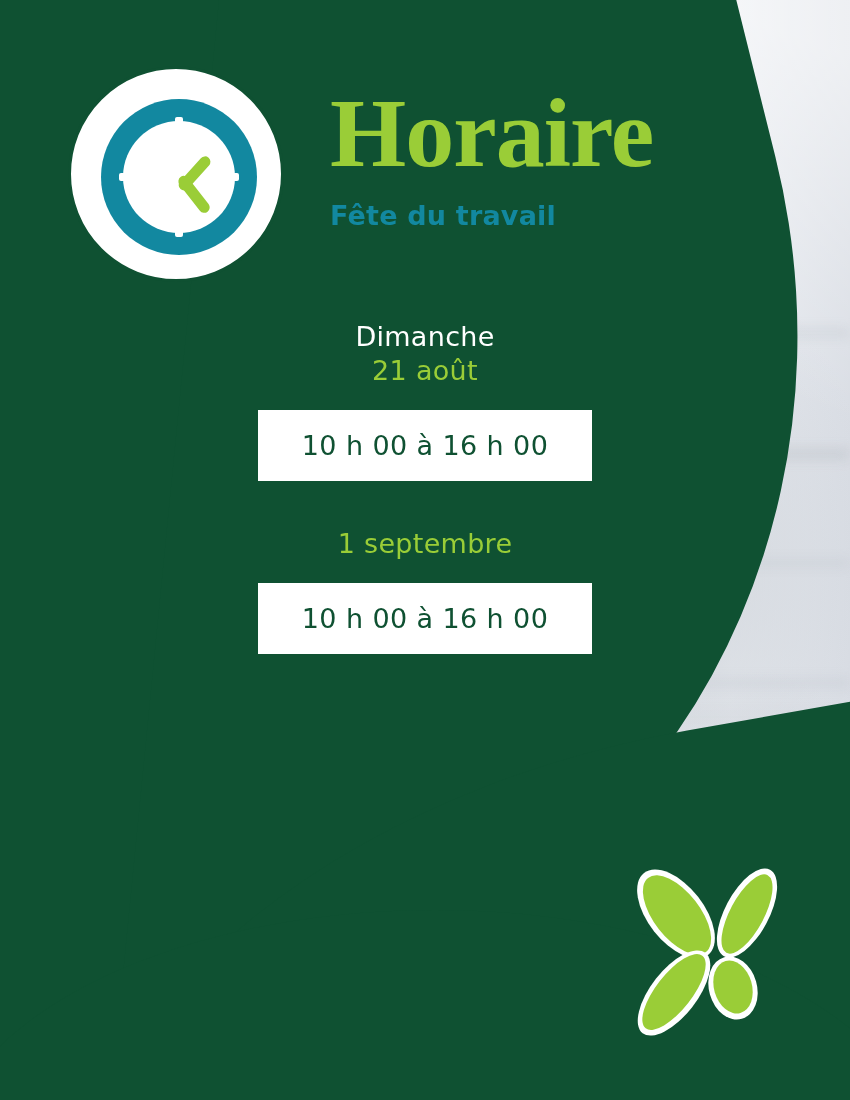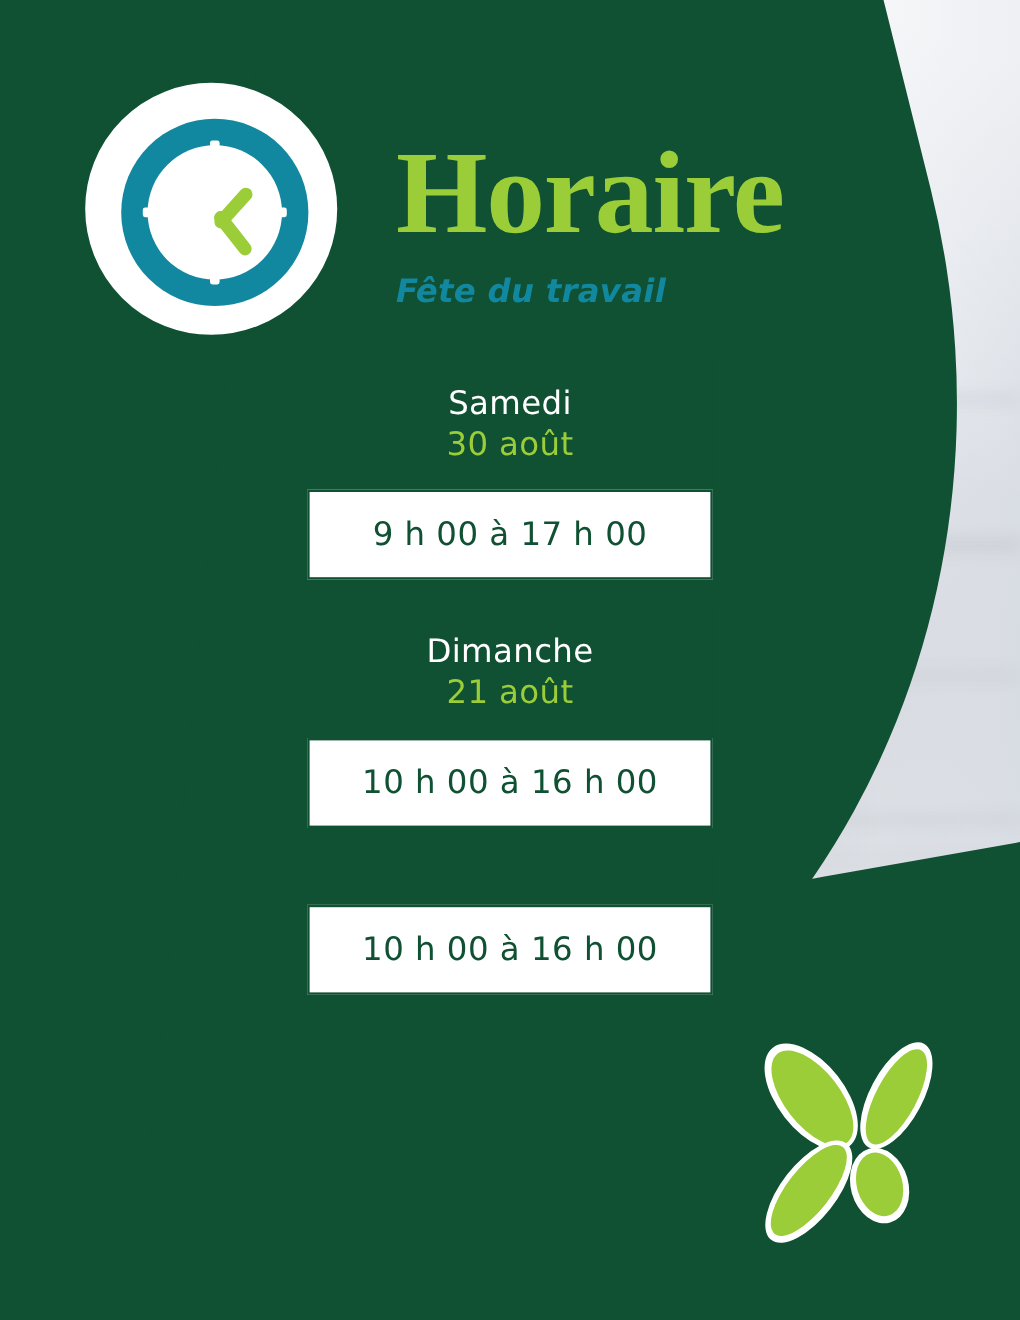--- a/index.html
+++ b/index.html
@@ -158,30 +158,28 @@
     left: 330px; top: 84px;
     width: 470px;
   }
   .poster-title {
     font-family: "Liberation Serif", "DejaVu Serif", serif;
     font-weight: bold;
     font-size: 98px;
     line-height: 1.0;
     color: #9acd37;
     letter-spacing: -1px;
-    margin-top: 28px;
   }
   .poster-subtitle {
     margin-top: 18px;
     font-family: "DejaVu Sans", "Liberation Sans", sans-serif;
     font-weight: bold;
     font-size: 27px;
     color: #1288a0;
     letter-spacing: .2px;
-    font-style: italic;
   }
 
   
   .cards {
     position: absolute;
     left: 256px; top: 298px;
     width: 338px;
   }
   .card { margin-bottom: 22px; }
   .card-head {
@@ -247,38 +245,32 @@
     </div>
   </div>
 
   <div class="header-text">
     <div class="poster-title">Horaire</div>
     <div class="poster-subtitle">Fête du travail</div>
   </div>
 
   <div class="cards">
 
-    <div class="card">
-      <div class="card-head">
-        <div class="card-day">Samedi</div>
-        <div class="card-date">30 août</div>
-      </div>
-      <div class="card-hours">9 h 00 à 17 h 00</div>
-    </div>
 
     <div class="card">
       <div class="card-head">
         <div class="card-day">Dimanche</div>
         <div class="card-date">21 août</div>
       </div>
       <div class="card-hours">10 h 00 à 16 h 00</div>
     </div>
 
     <div class="card">
       <div class="card-head">
+        <div class="card-date">1 septembre</div>
       </div>
       <div class="card-hours">10 h 00 à 16 h 00</div>
     </div>
 
   </div>
 
   <div class="brand-mark">
     <svg width="200" height="200" viewBox="0 0 200 200" aria-hidden="true">
       <g>
         <ellipse cx="62" cy="58" rx="28" ry="52" transform="rotate(-38 62 58)" fill="#ffffff"></ellipse>

